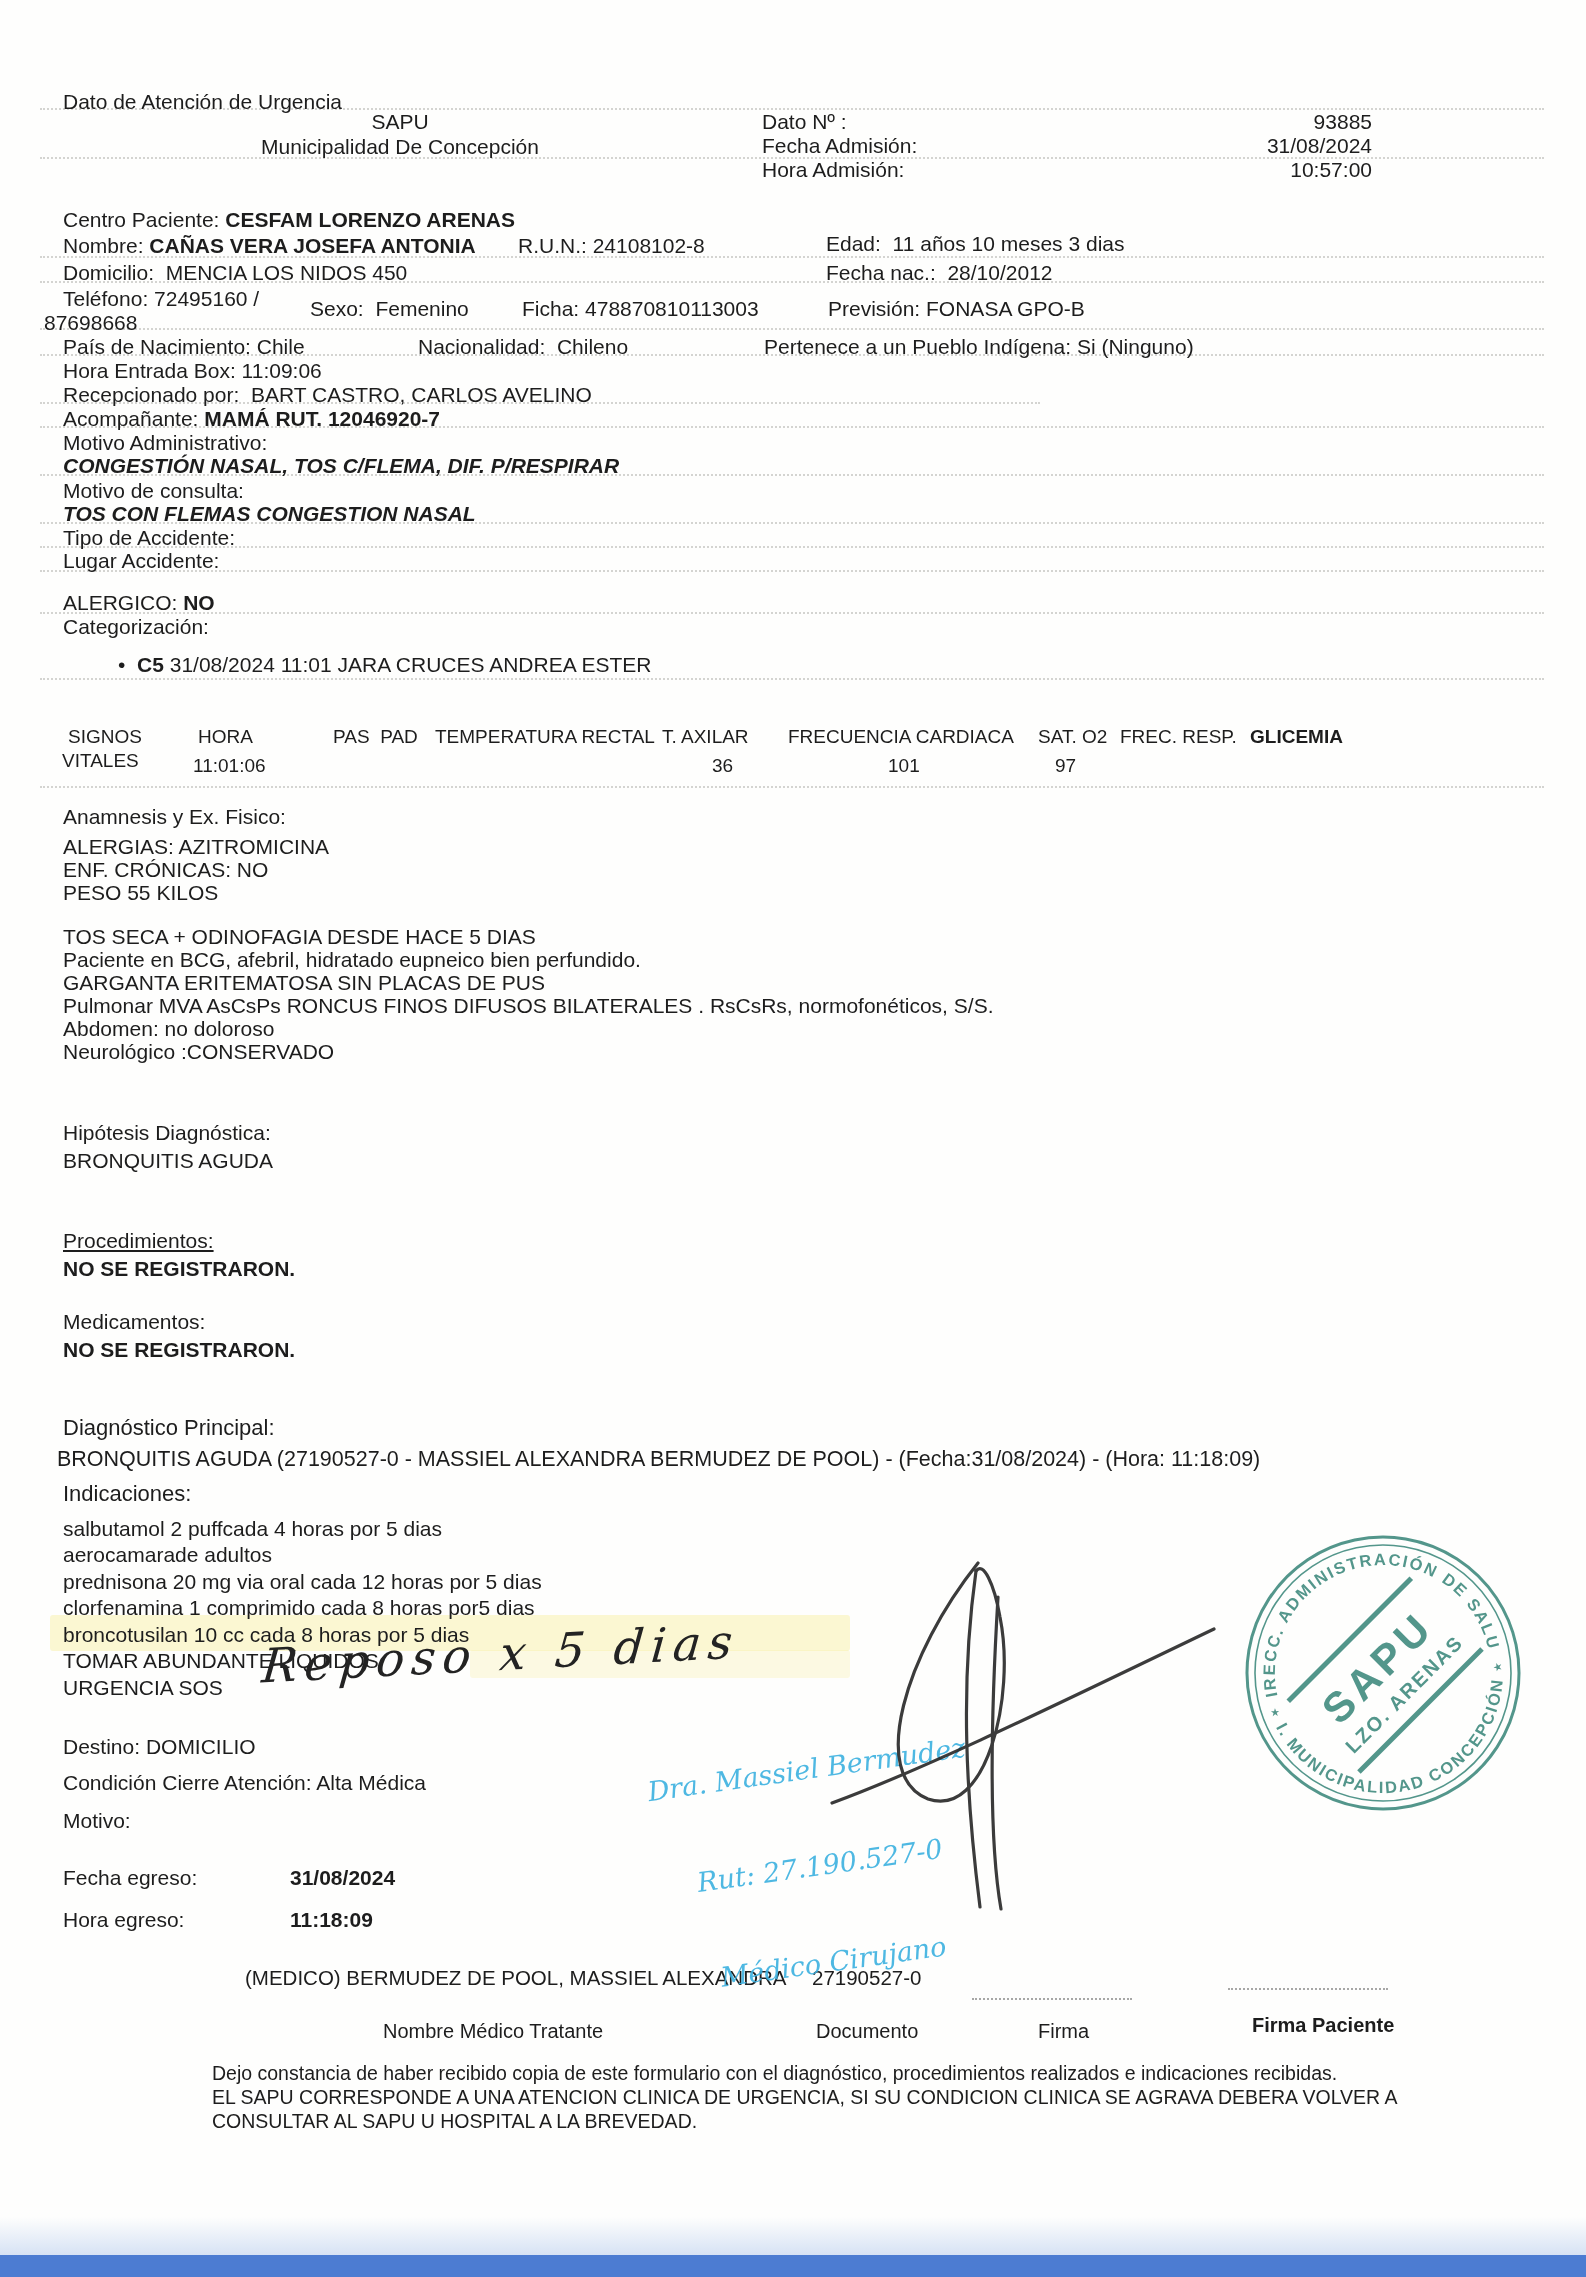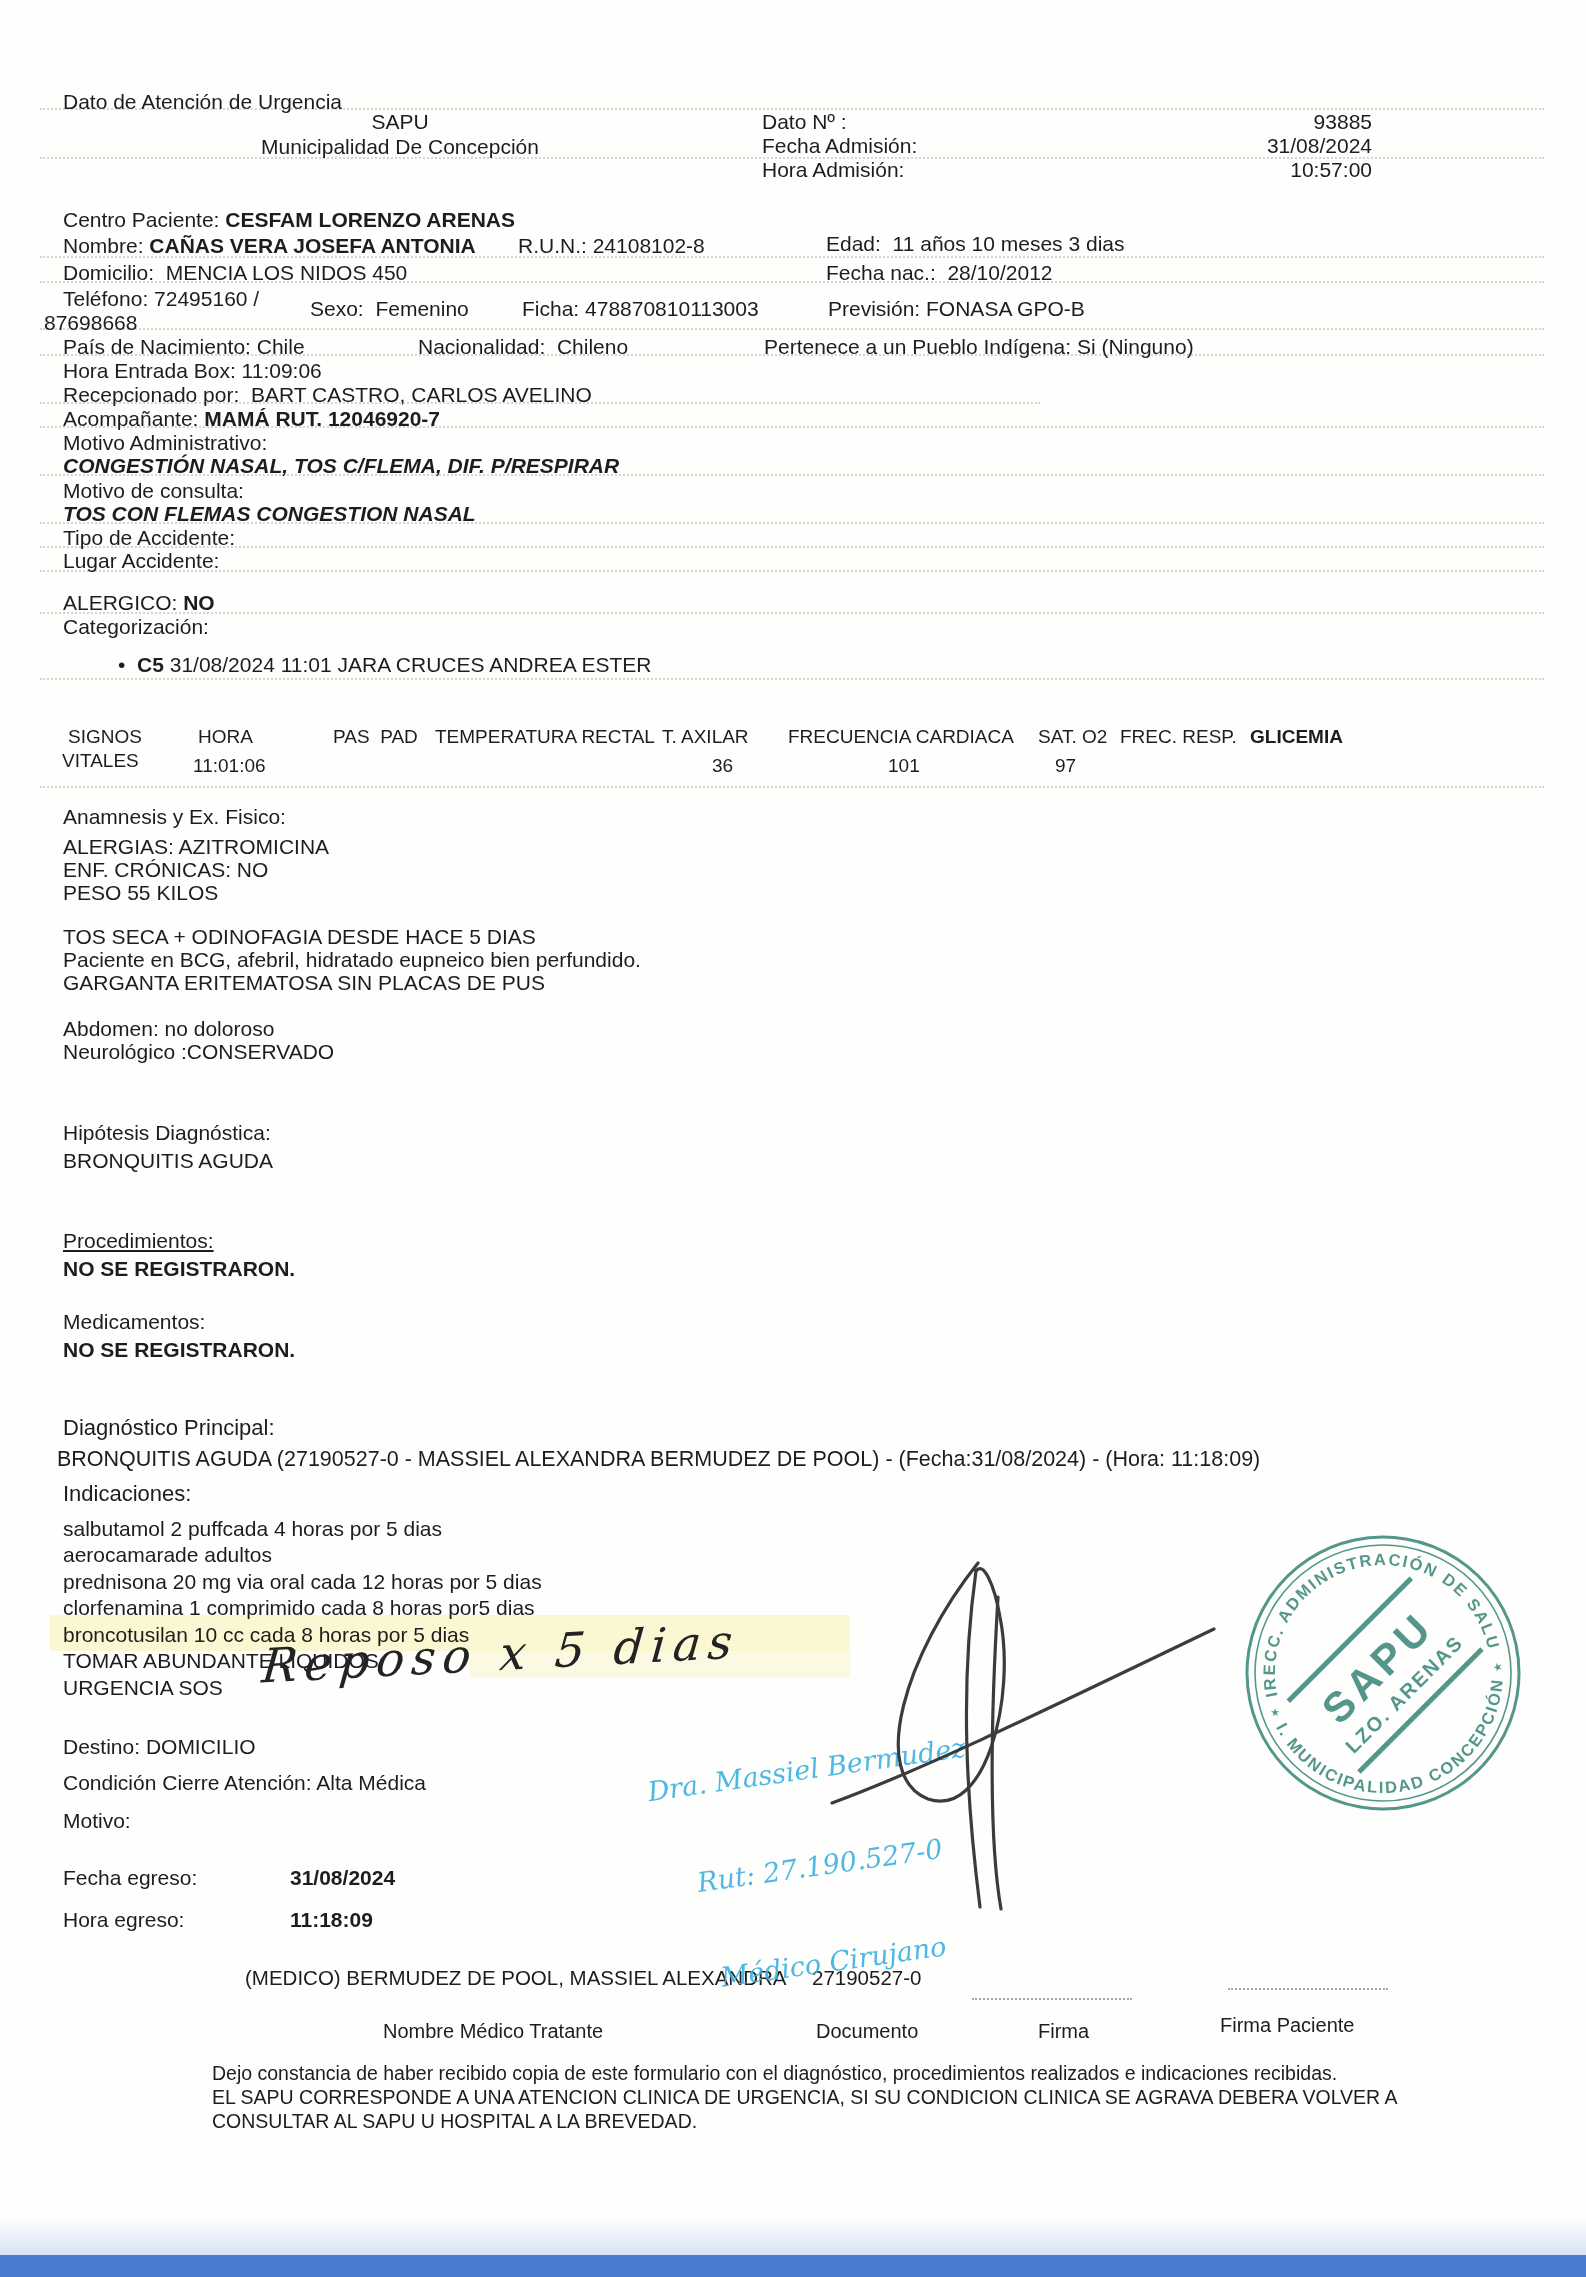--- a/index.html
+++ b/index.html
@@ -112,20 +112,21 @@
   <div class="t sm" style="left:1120px;top:726px;">FREC. RESP.</div>
   <div class="t sm" style="left:1250px;top:726px;font-weight:bold;">GLICEMIA</div>
 
   <div class="t" style="left:63px;top:805px;">Anamnesis y Ex. Fisico:</div>
   <div class="t" style="left:63px;top:835px;">ALERGIAS: AZITROMICINA</div>
   <div class="t" style="left:63px;top:858px;">ENF. CRÓNICAS: NO</div>
   <div class="t" style="left:63px;top:881px;">PESO 55 KILOS</div>
   <div class="t" style="left:63px;top:925px;">TOS SECA + ODINOFAGIA DESDE HACE 5 DIAS</div>
   <div class="t" style="left:63px;top:948px;">Paciente en BCG, afebril, hidratado eupneico bien perfundido.</div>
   <div class="t" style="left:63px;top:971px;">GARGANTA ERITEMATOSA SIN PLACAS DE PUS</div>
+  <div class="t" style="left:63px;top:994px;">Pulmonar MVA AsCsPs RONCUS FINOS DIFUSOS BILATERALES . RsCsRs, normofonéticos, S/S.</div>
   <div class="t" style="left:63px;top:1017px;">Abdomen: no doloroso</div>
   <div class="t" style="left:63px;top:1040px;">Neurológico :CONSERVADO</div>
 
   <div class="t" style="left:63px;top:1121px;">Hipótesis Diagnóstica:</div>
   <div class="t" style="left:63px;top:1149px;">BRONQUITIS AGUDA</div>
   <div class="t" style="left:63px;top:1229px;text-decoration:underline;">Procedimientos:</div>
   <div class="t b" style="left:63px;top:1257px;">NO SE REGISTRARON.</div>
   <div class="t" style="left:63px;top:1310px;">Medicamentos:</div>
   <div class="t b" style="left:63px;top:1338px;">NO SE REGISTRARON.</div>
 
@@ -155,21 +156,21 @@
   <div class="t" style="left:63px;top:1908px;">Hora egreso:</div>
   <div class="t b" style="left:290px;top:1908px;">11:18:09</div>
 
   <div class="t" style="left:245px;top:1966px;font-size:20.5px;">(MEDICO) BERMUDEZ DE POOL, MASSIEL ALEXANDRA</div>
   <div class="t" style="left:812px;top:1966px;font-size:20.5px;">27190527-0</div>
   <div class="dot" style="left:972px;top:1998px;width:160px;border-top-style:dotted;border-top-color:#8a8a8a;"></div>
   <div class="dot" style="left:1228px;top:1988px;width:160px;border-top-style:dotted;border-top-color:#8a8a8a;"></div>
   <div class="t" style="left:383px;top:2020px;font-size:20px;">Nombre Médico Tratante</div>
   <div class="t" style="left:816px;top:2020px;font-size:20px;">Documento</div>
   <div class="t" style="left:1038px;top:2020px;font-size:20px;">Firma</div>
-  <div class="t b" style="left:1220px;top:2014px;font-size:20px;font-weight:normal;text-align:right;">Firma Paciente</div>
+  <div class="t b" style="left:1252px;top:2014px;font-size:20px;font-weight:bold;text-align:right;">Firma Paciente</div>
 
   <div class="t ft" style="left:212px;top:2062px;">Dejo constancia de haber recibido copia de este formulario con el diagnóstico, procedimientos realizados e indicaciones recibidas.</div>
   <div class="t ft" style="left:212px;top:2086px;">EL SAPU CORRESPONDE A UNA ATENCION CLINICA DE URGENCIA, SI SU CONDICION CLINICA SE AGRAVA DEBERA VOLVER A</div>
   <div class="t ft" style="left:212px;top:2110px;">CONSULTAR AL SAPU U HOSPITAL A LA BREVEDAD.</div>
 
   <div class="drstamp">
     <div>Dra. Massiel Bermudez</div>
     <div>Rut: 27.190.527-0</div>
     <div>Médico Cirujano</div>
   </div>

